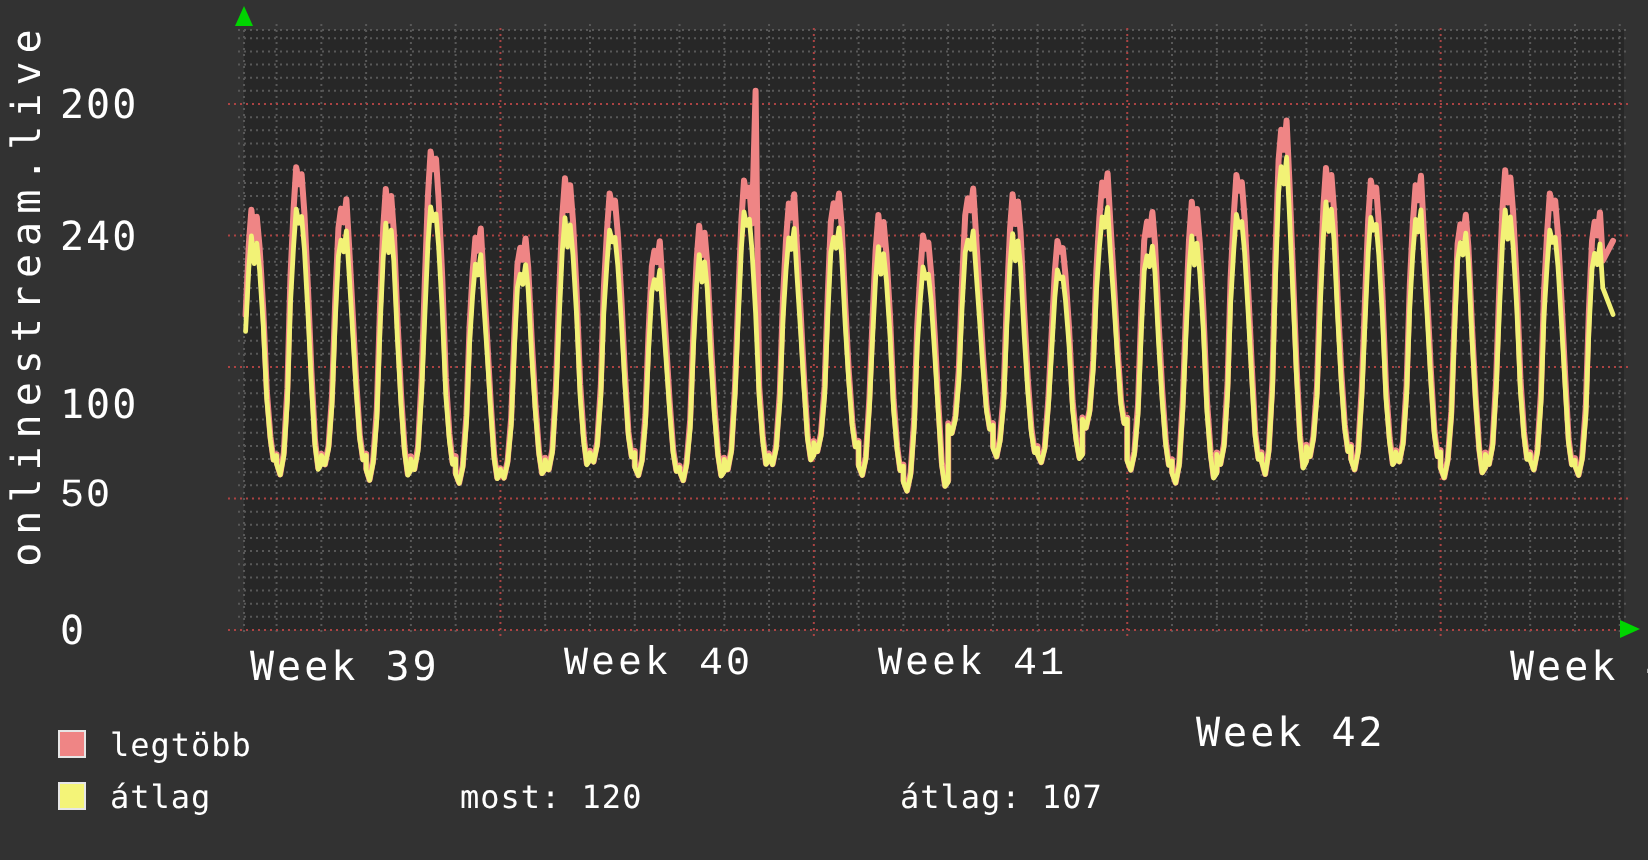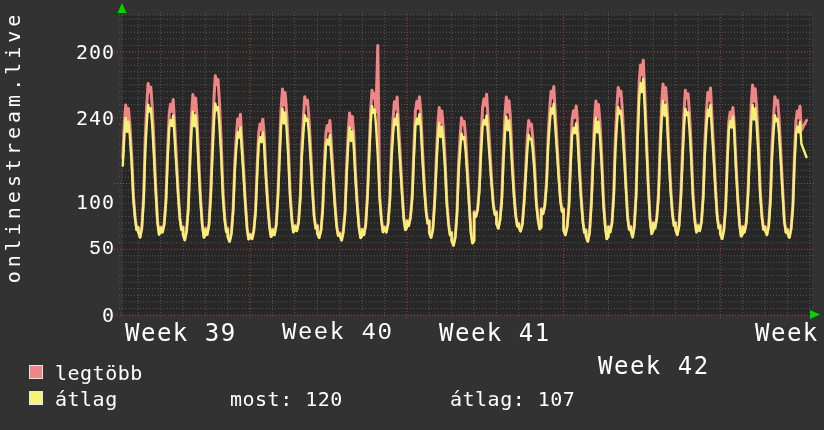--- a/index.html
+++ b/index.html
@@ -10,34 +10,34 @@
     color:#ffffff;
   }
   .stage{position:absolute;inset:0;width:824px;height:430px;}
   #chart-svg{position:absolute;left:0;top:0;}
   .vtitle{
     position:absolute;left:-137px;top:134px;width:300px;height:26px;
     transform:rotate(-90deg);text-align:center;
     font-size:20px;letter-spacing:4px;line-height:26px;white-space:nowrap;
   }
   .ylab{
-    position:absolute;left:30px;width:85px;text-align:right;
+    position:absolute;left:30px;width:85px;
     font-size:20px;letter-spacing:1px;line-height:24px;
   }
   .xlab{
-    position:absolute;top:321px;font-size:24px;letter-spacing:1.5px;
+    position:absolute;top:321px;font-size:20px;letter-spacing:1.5px;
     line-height:24px;white-space:nowrap;
   }
   .sq{
     position:absolute;left:29px;width:12px;height:12px;border:1px solid #e6e6e6;
   }
   .sq1{top:365px;background:#ef8585;}
   .sq2{top:391px;background:#f4f478;}
   .ltext{
-    position:absolute;font-size:20px;letter-spacing:0.5px;line-height:24px;white-space:nowrap;
+    position:absolute;font-size:16px;letter-spacing:0.5px;line-height:24px;white-space:nowrap;
   }
   .lrow1{top:361px;}
   .lrow2{top:387px;}
   .l-name{left:55px;}
   .st-most{left:230px;}
   .st-atlag{left:450px;}
   .st-max{left:689px;}
 </style>
 </head>
 <body>
@@ -136,21 +136,21 @@
   <div id="ylabels">
       <div class="ylab" style="top: 303px;">0</div>
       <div class="ylab" style="top: 237.25px; font-family: Liberation Mono, monospace;">50</div>
       <div class="ylab" style="top: 171.5px; margin-top: 18px;">100</div>
       <div class="ylab" style="top: 105.75px;">240</div>
       <div class="ylab" style="top: 40px;">200</div>
     </div>
   <div id="xlabels">
       <div class="xlab" style="left: 125px;">Week 39</div>
       <div class="xlab" style="left: 282px; font-family: Liberation Mono, monospace;">Week 40</div>
-      <div class="xlab" style="left: 439px;">Week 41</div>
+      <div class="xlab" style="left: 439px; font-family: Liberation Mono, monospace;">Week 41</div>
       <div class="xlab" style="left: 598px; margin-top: 33px;">Week 42</div>
       <div class="xlab" style="left: 755px;">Week 43</div>
     </div>
 
   <span class="sq sq1"></span>
   <span class="ltext lrow1 l-name">legtöbb</span>
 
   <span class="sq sq2"></span>
   <span class="ltext lrow2 l-name">átlag</span>
 

